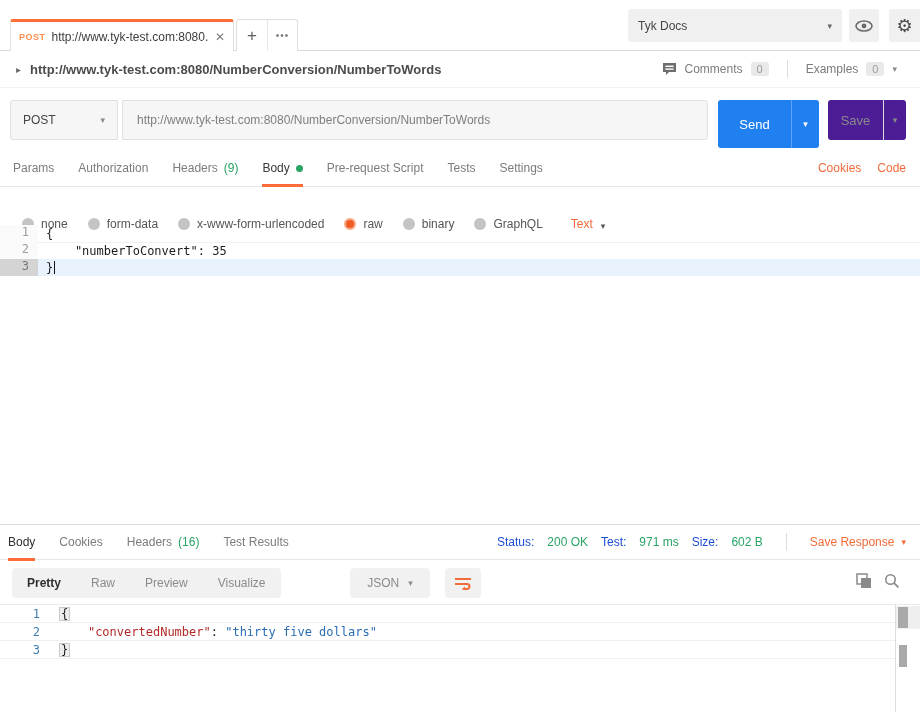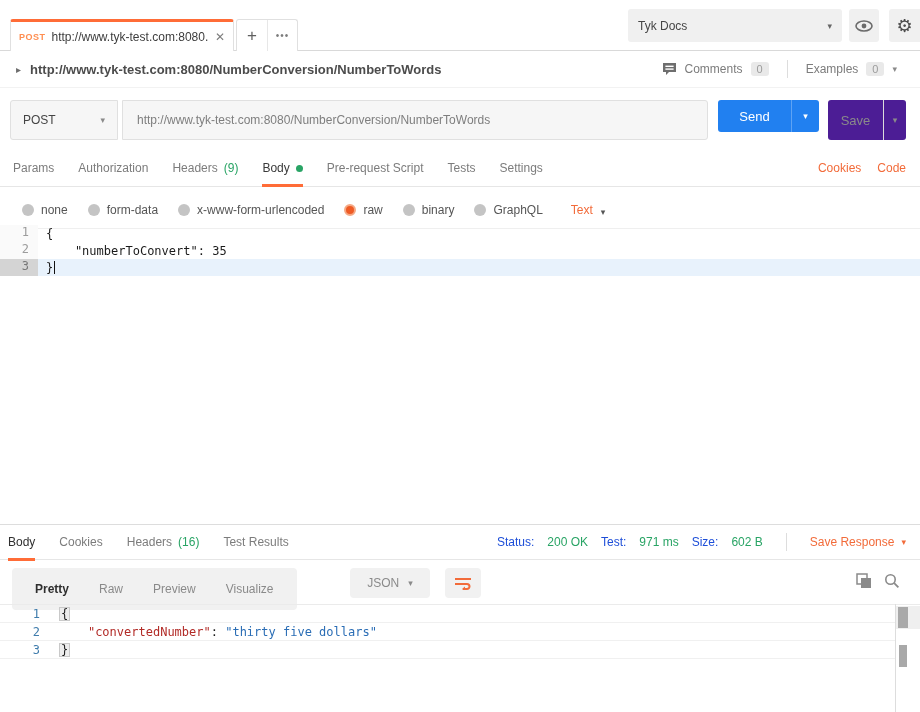--- a/index.html
+++ b/index.html
@@ -36,39 +36,39 @@
   .crumb-div { width:1px; height:18px; background:#ddd; margin:0 10px; }
 
   
   #url-row { position:absolute; left:0; top:88px; width:920px; height:62px; }
   #method-select { position:absolute; left:10px; top:12px; width:108px; height:40px; background:#f6f6f6;
     border:1px solid #e0e0e0; border-radius:3px 0 0 3px; display:flex; align-items:center; padding:0 12px; color:#444; }
   #method-select .caret { margin-left:auto; }
   #url-input { position:absolute; left:122px; top:12px; width:586px; height:40px; background:#f6f6f6;
     border:1px solid #e0e0e0; border-radius:0 3px 3px 0; padding:0 14px; color:#7e7e7e; font-size:12px;
     font-family:"Liberation Sans","DejaVu Sans",sans-serif; }
-  #send-btn { position:absolute; left:718px; top:12px; height:32px; display:flex; border-radius:3px; overflow:hidden; }
+  #send-btn { position:absolute; left:718px; top:12px; height:48px; display:flex; border-radius:3px; overflow:hidden; }
   #send-main { width:73px; background:#2180f0; color:#fff; font-size:13px; display:flex; align-items:center; justify-content:center; }
   #send-caret { width:28px; background:#2180f0; border-left:1px solid rgba(255,255,255,.28); display:flex; align-items:center; justify-content:center; }
   #send-caret .caret { color:#fff; }
   #save-btn { position:absolute; left:828px; top:12px; height:40px; display:flex; border-radius:3px; overflow:hidden; background:#4c1d95; }
   #save-main { width:55px; color:#8a8a8a; font-size:13px; display:flex; align-items:center; justify-content:center; }
   #save-caret { width:23px; border-left:1px solid #dcdcdc; display:flex; align-items:center; justify-content:center; }
 
   
   #req-tabs { position:absolute; left:0; top:150px; width:920px; height:37px; border-bottom:1px solid #e6e6e6;
     display:flex; align-items:center; padding:0 14px 0 13px; gap:24px; color:#7c7c7c; }
   .rtab { height:37px; display:flex; align-items:center; gap:6px; }
   .rtab .cnt { color:#29a465; }
   .rtab.active { color:#3a3a3a; border-bottom:3px solid #ff6c37; padding-top:3px; }
   .green-dot { width:7px; height:7px; border-radius:50%; background:#29a465; }
   #req-tabs-right { margin-left:auto; display:flex; gap:16px; color:#f26b3a; }
 
   
-  #mode-row { position:absolute; left:0; top:191px; width:920px; height:38px; border-bottom:1px solid #efefef;
+  #mode-row { position:absolute; left:0; top:205px; width:920px; height:38px; border-bottom:1px solid #efefef;
     display:flex; align-items:center; gap:20px; padding-left:22px; color:#555; }
   .mode { display:flex; align-items:center; gap:7px; }
   .radio { width:12px; height:12px; border-radius:50%; background:#c4c4c4; }
   .radio.sel { background:#ef5b25; border:2px solid #f5a985; }
   #type-select { display:flex; align-items:flex-end; gap:8px; color:#f26b3a; margin-left:8px; }
   #type-select .caret { color:#555; }
 
   
   #req-editor { position:absolute; left:0; top:225px; width:920px; height:299px;
     font-family:"DejaVu Sans Mono","Liberation Mono",monospace; font-size:12px; color:#1b1b1b; }
@@ -83,22 +83,22 @@
   #resp-tabs { position:absolute; left:0; top:524px; width:920px; height:36px; border-top:1px solid #ddd; border-bottom:1px solid #e6e6e6;
     display:flex; align-items:center; gap:24px; padding:0 14px 0 8px; color:#7c7c7c; }
   #resp-tabs .rtab.active { color:#2f2f2f; }
   #resp-right { margin-left:auto; display:flex; align-items:center; gap:13px; }
   .stat-label { color:#1d4ed8; }
   .stat-val { color:#29a465; }
   #save-resp { color:#f26b3a; font-weight:normal; display:flex; gap:7px; align-items:center; }
   #save-resp .caret { color:#f26b3a; }
 
   #resp-toolbar { position:absolute; left:0; top:560px; width:920px; height:44px; }
-  #seg { position:absolute; left:12px; top:8px; height:42px; background:#f1f1f1; border-radius:4px;
-    display:flex; align-items:center; padding:0 8px; }
+  #seg { position:absolute; left:12px; top:8px; height:30px; background:#f1f1f1; border-radius:4px;
+    display:flex; align-items:center; padding:0 0; }
   .seg-item { padding:0 15px; color:#8a8a8a; }
   .seg-item.active { color:#2f2f2f; font-weight:bold; }
   #json-select { position:absolute; left:350px; top:8px; width:80px; height:30px; background:#f1f1f1; border-radius:4px;
     display:flex; align-items:center; justify-content:center; gap:9px; color:#8a8a8a; }
   #wrap-btn { position:absolute; left:445px; top:8px; width:36px; height:30px; background:#f1f1f1; border-radius:4px;
     display:flex; align-items:center; justify-content:center; }
   #copy-btn { position:absolute; left:856px; top:13px; }
   #search-btn { position:absolute; left:884px; top:13px; }
 
   #resp-editor { position:absolute; left:0; top:604px; width:920px; height:108px; border-top:1px solid #ebebeb;

